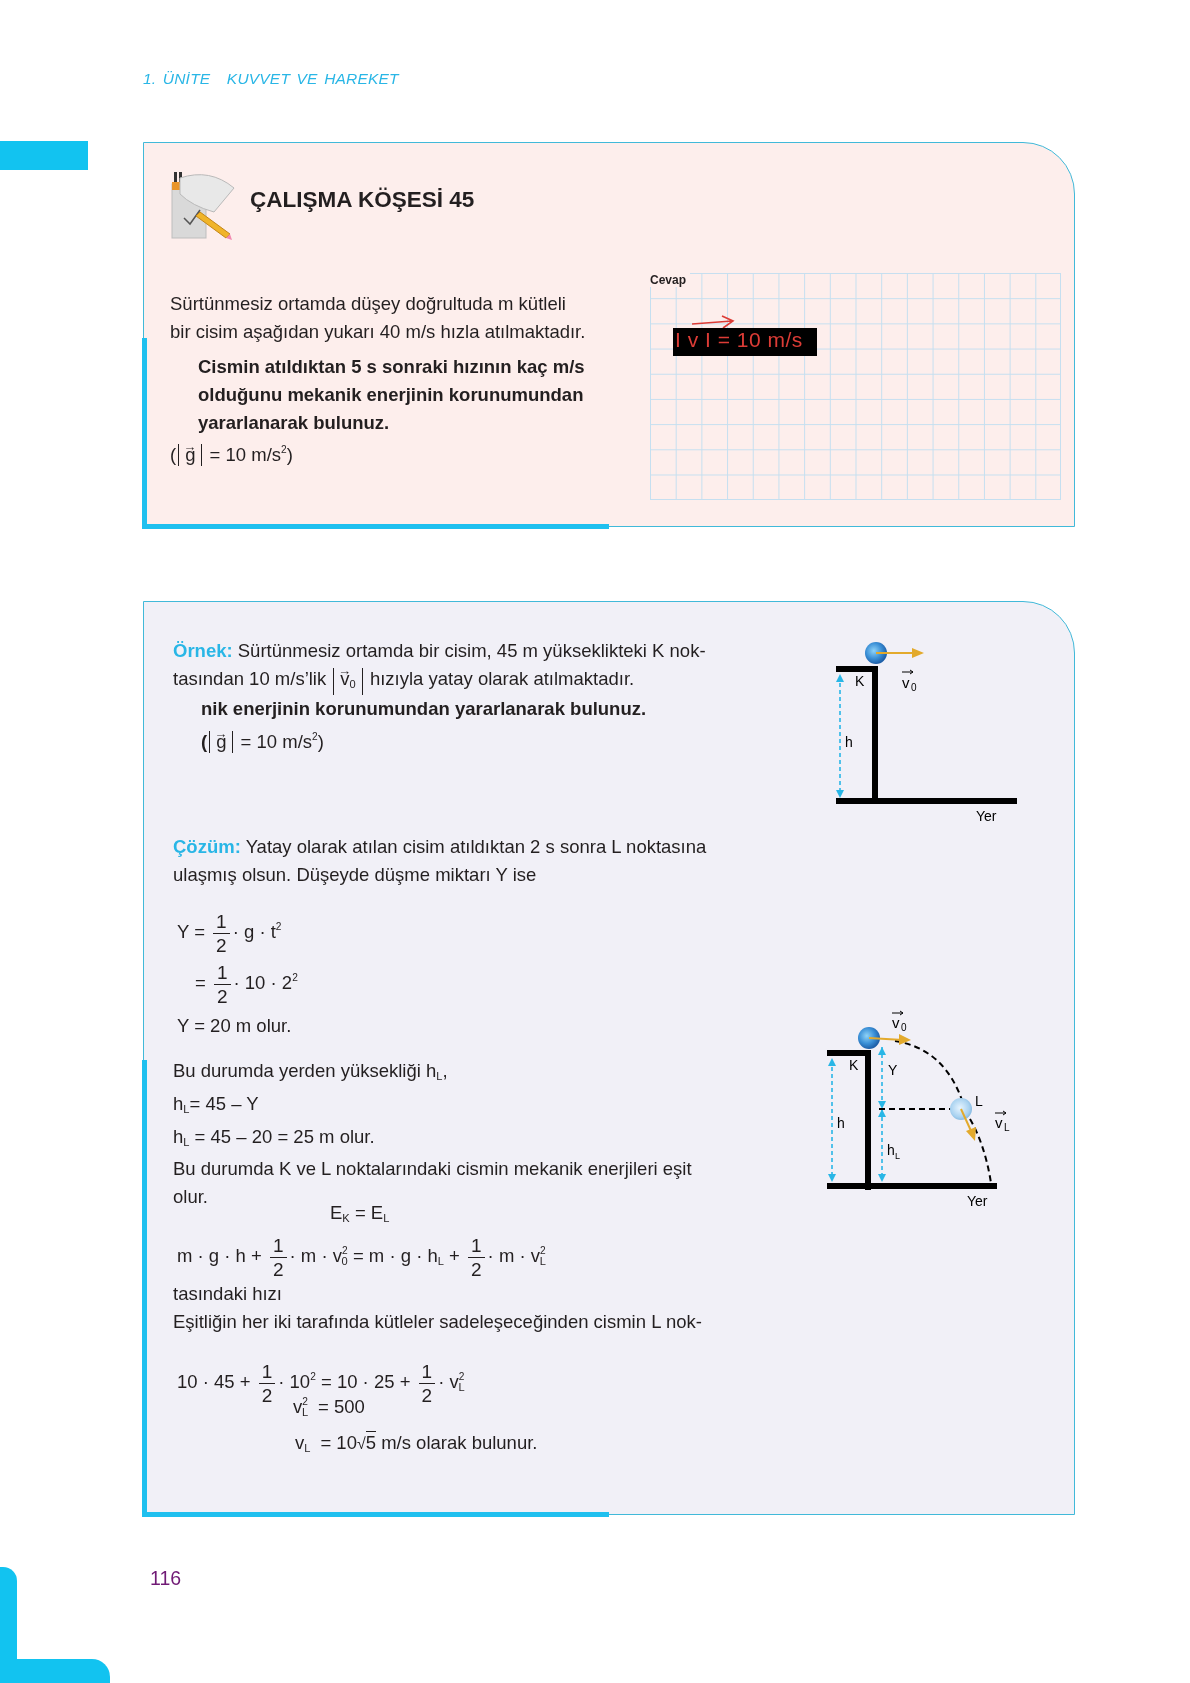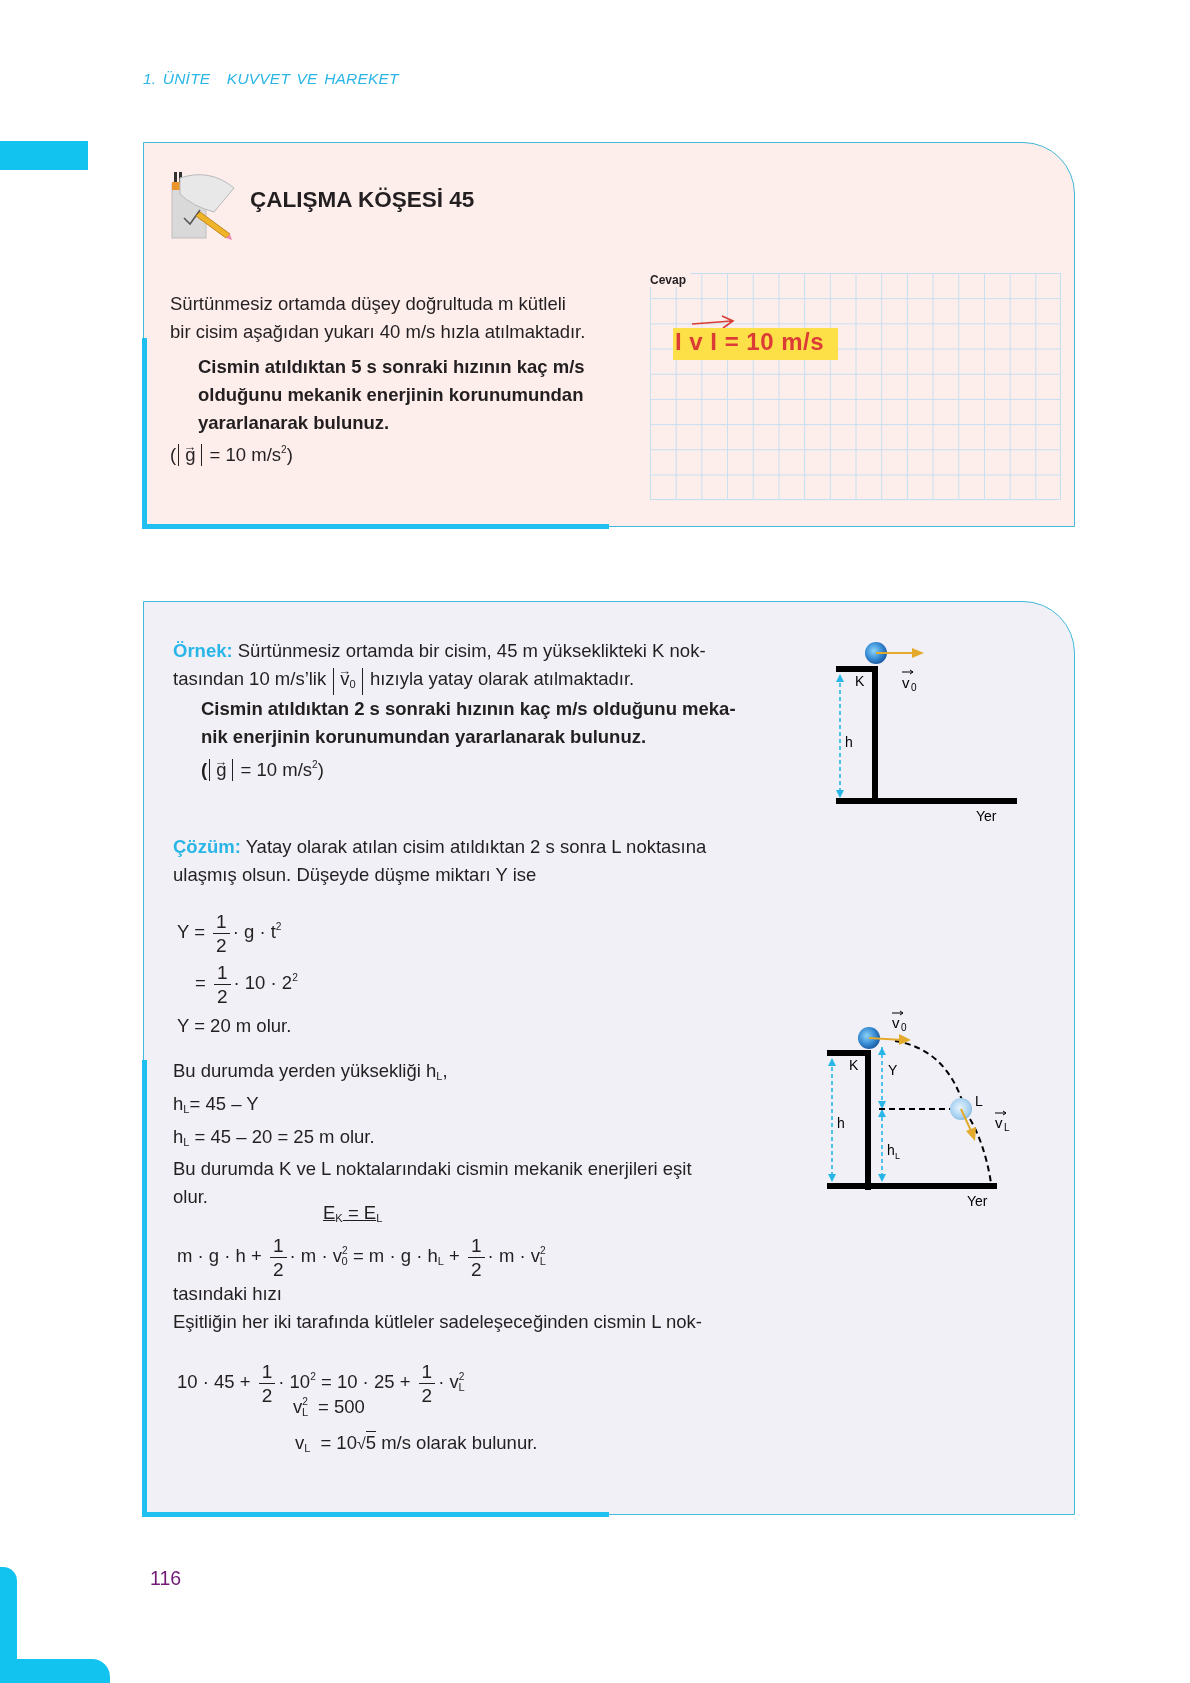--- a/index.html
+++ b/index.html
@@ -26,21 +26,21 @@
 
   .grid {
     left:650px; top:273px; width:410px; height:226px;
     background-image:
       linear-gradient(to right, #c5dff0 1px, transparent 1px),
       linear-gradient(to bottom, #c5dff0 1px, transparent 1px);
     background-size:25.7px 25.2px;
     border-right:1px solid #c5dff0; border-bottom:1px solid #c5dff0;
   }
   .cevap { left:650px; top:273px; font-size:12px; font-weight:bold; color:#231f20; background:#fdeeec; padding-right:4px; }
-  .answer { left:673px; top:328px; background:#fde047; padding:0 14px 4px 2px; font-size:24px; font-weight:bold; color:#dc3c36; letter-spacing:0.5px; }
+  .answer { left:673px; top:328px; background:#000000; padding:0 14px 4px 2px; font-size:21px; font-weight:normal; color:#dc3c36; letter-spacing:0.5px; }
 
   .vec { position:relative; display:inline-block; }
   .vec::before { content:"→"; position:absolute; left:50%; transform:translateX(-50%); top:-0.62em; font-size:0.7em; font-weight:normal; }
   .bars { display:inline-block; border-left:1.5px solid #231f20; border-right:1.5px solid #231f20; padding:0 6px; line-height:22px; margin:0 2px; }
   sup { font-size:0.55em; vertical-align:0.8em; }
   sub { font-size:0.6em; vertical-align:-0.25em; }
 
   .frac { display:inline-flex; flex-direction:column; align-items:center; vertical-align:middle; margin:0 3px; line-height:1; font-size:19px; }
   .frac .num { padding:0 3px 2px; border-bottom:1px solid #231f20; }
   .frac .den { padding-top:2px; }
@@ -103,21 +103,20 @@
 <div class="box box2">
   <div class="accent-left" style="top:458px;height:456px;"></div>
   <div class="accent-bottom" style="width:467px;"></div>
 </div>
 
 <div class="abs p" style="left:173px;top:637px;">
   <div><span class="lbl-blue">Örnek:</span><span> Sürtünmesiz ortamda bir cisim, 45 m yükseklikteki K nok-</span></div>
   <div><span>tasından 10 m/s’lik</span>
     <span class="bars"><span class="vec">v</span><sub>0</sub></span>
     <span>hızıyla yatay olarak atılmaktadır.</span></div>
-  <div class="b">Cismin atıldıktan 2 s sonraki hızının kaç m/s olduğunu meka-</div>
   <div class="b">nik enerjinin korunumundan yararlanarak bulunuz.</div>
   <div><span class="b">(</span><span class="bars"><span class="vec">g</span></span>
     <span>= 10 m/s</span><sup>2</sup><span>)</span></div>
 </div>
 
 <svg class="abs" style="left:820px;top:630px;width:200px;height:200px;" viewBox="0 0 200 200">
   <defs>
     <radialGradient id="ballg" cx="40%" cy="40%" r="60%">
         <stop offset="0%" stop-color="#8fd3f8"></stop>
         <stop offset="60%" stop-color="#3a8fd6"></stop>
@@ -167,21 +166,21 @@
 <div class="abs eq" style="left:177px;top:1015px;">Y = 20 m olur.</div>
 
 <div class="abs p" style="left:173px;top:1057px;">
   <div><span>Bu durumda yerden yüksekliği h</span><sub>L</sub><span>,</span></div>
   <div><span>h</span><sub>L</sub><span>= 45 – Y</span></div>
   <div><span>h</span><sub>L</sub><span> = 45 – 20 = 25 m olur.</span></div>
   <div>Bu durumda K ve L noktalarındaki cismin mekanik enerjileri eşit</div>
   <div>olur.</div>
 </div>
 
-<div class="abs eq" style="left:323px;top:1202px;text-decoration:underline;">
+<div class="abs eq" style="left:330px;top:1202px;">
   <span>E</span><sub>K</sub><span> = E</span><sub>L</sub>
 </div>
 
 <div class="abs eq" style="left:177px;top:1236px;">
   <span>m · g · h +</span>
   <span class="frac">
       <span class="num">1</span>
       <span class="den">2</span>
     </span><span>· m · v</span><sup>2</sup><sub style="margin-left:-6px">0</sub><span> = m · g · h</span><sub>L</sub><span> +</span>
   <span class="frac">

